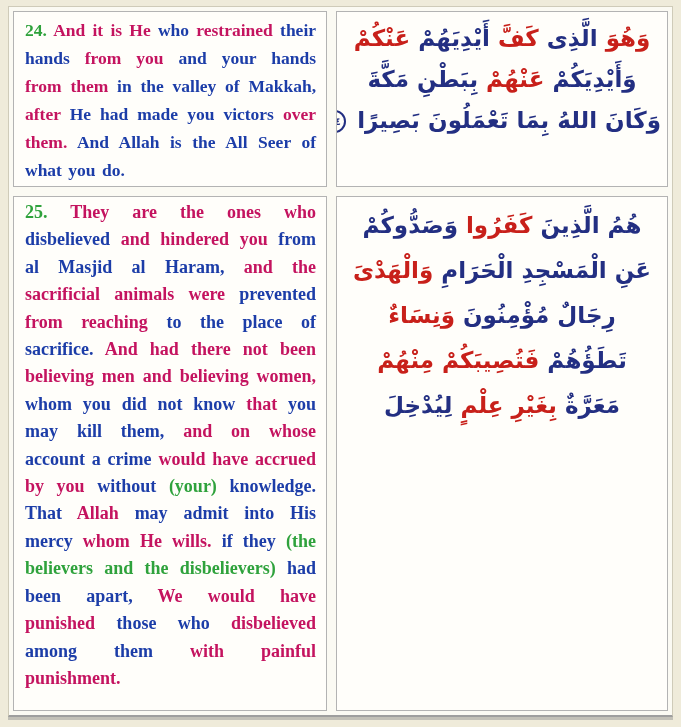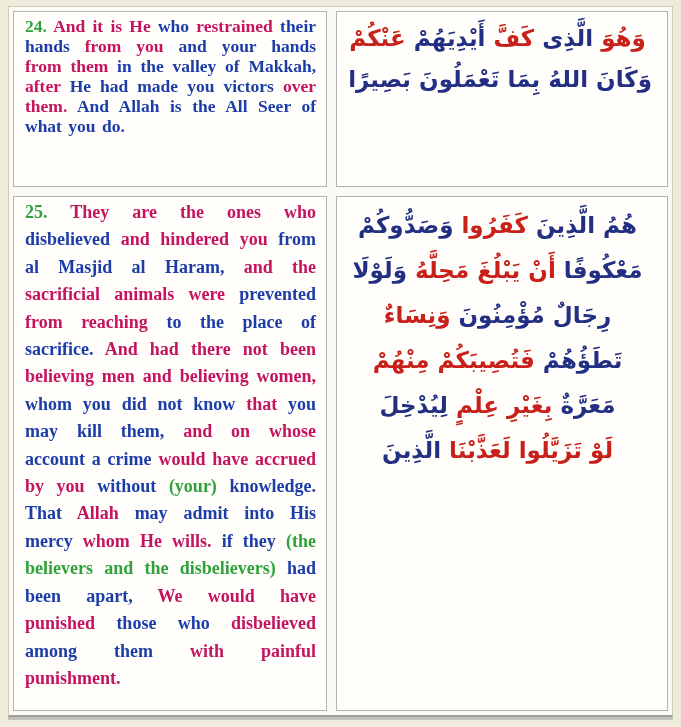--- a/index.html
+++ b/index.html
@@ -29,24 +29,24 @@
     overflow:hidden;
   }
   .cell-en{
     padding:4px 10px 4px 11px;
     font-family:"Liberation Serif",serif;
     font-weight:bold;
     text-align:justify;
     color:#1C3DA8;
     word-spacing:2px;
   }
-  #v24-en{font-size:17.5px;line-height:20px}
+  #v24-en{font-size:17.5px;line-height:28px}
   #v25-en{font-size:18px;line-height:27.4px;padding-top:2px}
   .cell-ar{
-    padding:6px 15px 4px 6px;
+    padding:6px 6px 4px 6px;
     font-family:"DejaVu Sans",sans-serif;
     font-weight:bold;
     text-align:center;
     color:#232F82;
   }
   .ar-line{white-space:nowrap}
   #v24-ar .ar-line{line-height:41px;font-size:23px}
   #v25-ar .ar-line{line-height:45px;font-size:23px}
   
   .c-green{color:#2FA23C}
@@ -64,28 +64,28 @@
 </head>
 <body>
 
 <div class="sheet">
   <div class="grid">
 
     <div class="cell cell-en" id="v24-en"><span class="c-green">24.</span> <span class="c-crimson">And it is He</span> <span class="c-blue">who</span> <span class="c-crimson">restrained</span> <span class="c-blue">their hands</span> <span class="c-crimson">from you</span> <span class="c-blue">and your hands</span> <span class="c-crimson">from them</span> <span class="c-blue">in the valley of Makkah,</span> <span class="c-crimson">after</span> <span class="c-blue">He had made you victors</span> <span class="c-crimson">over them.</span> <span class="c-blue">And Allah is the All Seer of what you do.</span></div>
 
     <div class="cell cell-ar" id="v24-ar" lang="ar" dir="rtl">
         <div class="ar-line"><span class="c-red">وَهُوَ</span> <span class="c-navy">الَّذِى</span> <span class="c-red">كَفَّ</span> <span class="c-navy">أَيْدِيَهُمْ</span> <span class="c-red">عَنْكُمْ</span></div>
+        <div class="ar-line"><span class="c-navy">وَأَيْدِيَكُمْ</span> <span class="c-red">عَنْهُمْ</span> <span class="c-navy">بِبَطْنِ مَكَّةَ</span></div>
         <div class="ar-line"><span class="c-navy">وَكَانَ اللهُ بِمَا تَعْمَلُونَ بَصِيرًا</span> <span class="c-marker">٢٤</span></div>
       </div>
 
     <div class="cell cell-en" id="v25-en"><span class="c-green">25.</span> <span class="c-crimson">They are the ones who</span> <span class="c-blue">disbelieved</span> <span class="c-crimson">and hindered you</span> <span class="c-blue">from al Masjid al Haram,</span> <span class="c-crimson">and the sacrificial animals were</span> <span class="c-blue">prevented</span> <span class="c-crimson">from reaching</span> <span class="c-blue">to the place of sacrifice.</span> <span class="c-crimson">And had there not been believing men and believing women,</span> <span class="c-blue">whom you did not know</span> <span class="c-crimson">that</span> <span class="c-blue">you may kill them,</span> <span class="c-crimson">and on whose</span> <span class="c-blue">account a crime</span> <span class="c-crimson">would have accrued by you</span> <span class="c-blue">without</span> <span class="c-green">(your)</span> <span class="c-blue">knowledge. That</span> <span class="c-crimson">Allah</span> <span class="c-blue">may admit into His mercy</span> <span class="c-crimson">whom He wills.</span> <span class="c-blue">if they</span> <span class="c-green">(the believers and the disbelievers)</span> <span class="c-blue">had been apart,</span> <span class="c-crimson">We would have punished</span> <span class="c-blue">those who</span> <span class="c-crimson">disbelieved</span> <span class="c-blue">among them</span> <span class="c-crimson">with painful punishment.</span></div>
 
     <div class="cell cell-ar" id="v25-ar" lang="ar" dir="rtl">
         <div class="ar-line"><span class="c-navy">هُمُ الَّذِينَ</span> <span class="c-red">كَفَرُوا</span> <span class="c-navy">وَصَدُّوكُمْ</span></div>
-        <div class="ar-line"><span class="c-navy">مَعْكُوفًا</span> <span class="c-red">أَنْ يَبْلُغَ مَحِلَّهُ</span> <span class="c-navy">وَلَوْلَا</span></div>
+        <div class="ar-line"><span class="c-navy">عَنِ الْمَسْجِدِ الْحَرَامِ</span> <span class="c-red">وَالْهَدْىَ</span></div>
         <div class="ar-line"><span class="c-navy">رِجَالٌ مُؤْمِنُونَ</span> <span class="c-red">وَنِسَاءٌ</span></div>
         <div class="ar-line"><span class="c-navy">تَطَؤُهُمْ</span> <span class="c-red">فَتُصِيبَكُمْ مِنْهُمْ</span></div>
         <div class="ar-line"><span class="c-navy">مَعَرَّةٌ</span> <span class="c-red">بِغَيْرِ عِلْمٍ</span> <span class="c-navy">لِيُدْخِلَ</span></div>
-        <div class="ar-line"><span class="c-red">لَوْ تَزَيَّلُوا لَعَذَّبْنَا</span> <span class="c-navy">الَّذِينَ</span></div>
       </div>
 
   </div>
 </div>
 
 </body></html>

